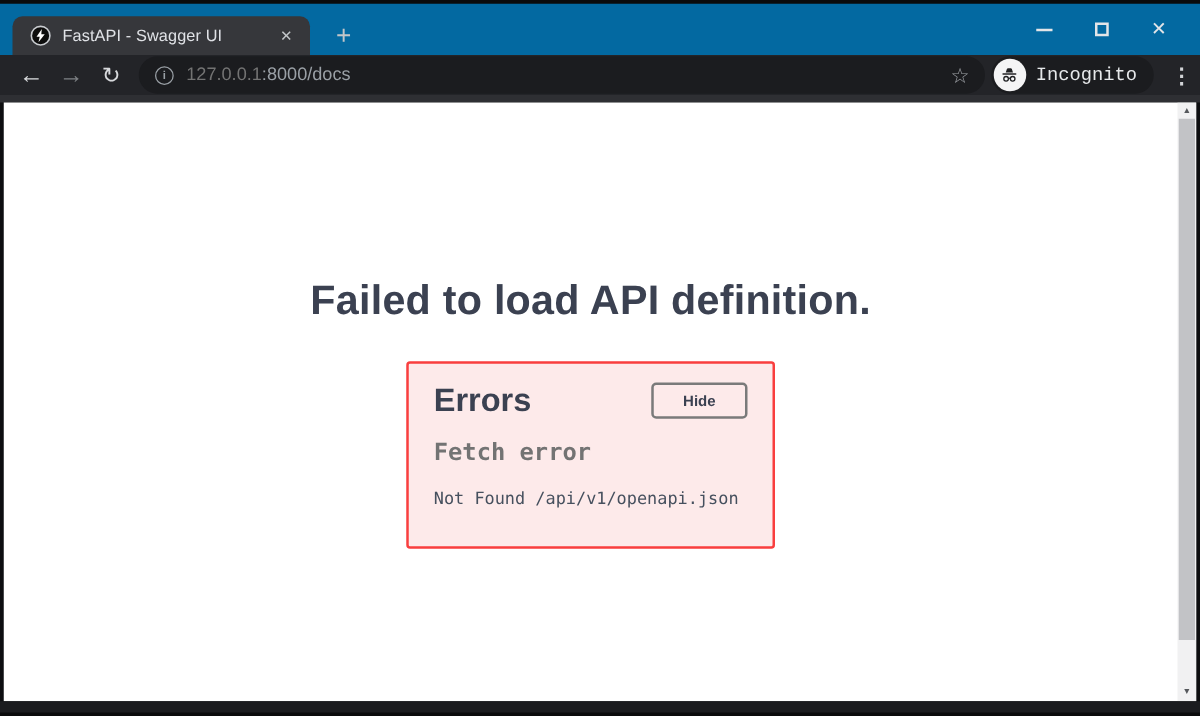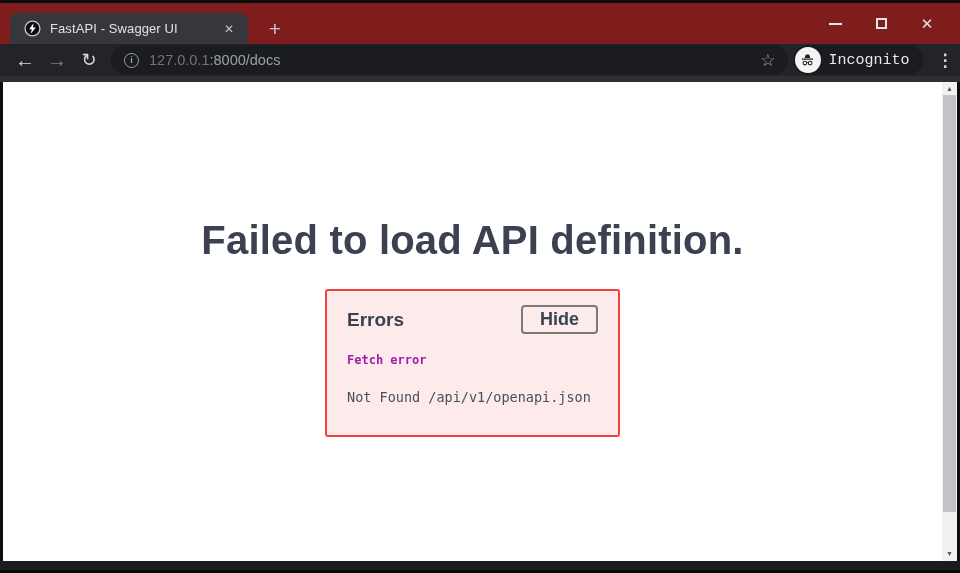--- a/index.html
+++ b/index.html
@@ -6,21 +6,21 @@
   html, body { width: 960px; height: 573px; overflow: hidden; }
   body {
     font-family: "Liberation Sans", sans-serif;
     background: #0d0e10;
     position: relative;
   }
 
   
   .titlebar {
     position: absolute; left: 0; top: 0; width: 960px; height: 44px;
-    background: #7f1d1d;
+    background: #0369a1;
     border-top: 3px solid #0a0b0c;
   }
   .tab {
     position: absolute; left: 10px; top: 10px; width: 238px; height: 31px;
     background: #36373b;
     border-radius: 8px 8px 0 0;
     display: flex; align-items: center;
     padding: 0 10px 0 14px;
   }
   .tab-favicon { width: 17px; height: 17px; flex: 0 0 auto; }
@@ -117,43 +117,43 @@
 
   
   .page {
     position: absolute; left: 3px; top: 82px; width: 954px; height: 479px;
     background: #ffffff; overflow: hidden;
   }
   .page-inner { width: 939px; }
   .error-heading {
     margin-top: 138px;
     text-align: center;
-    font-size: 40px; font-weight: 700; line-height: 40px;
+    font-size: 33px; font-weight: 700; line-height: 40px;
     color: #3b4151;
     letter-spacing: 0.2px;
   }
   .errors-panel {
     width: 295px; margin: 29px auto 0;
     background: #fdeaea;
     border: 2px solid #f93e3e;
     border-radius: 3px;
     padding: 14px 20px 29px;
   }
   .errors-header { display: flex; align-items: center; justify-content: space-between; }
-  .errors-title { font-size: 19px; font-weight: 700; color: #3b4151; }
+  .errors-title { font-size: 26px; font-weight: 700; color: #3b4151; }
   .hide-btn {
     width: 77px; height: 29px;
     background: transparent;
     border: 2px solid #7a7a7a; border-radius: 4px;
     font-family: "Liberation Sans", sans-serif;
-    font-size: 18px; font-weight: 700; color: #3b4151;
+    font-size: 12px; font-weight: 700; color: #3b4151;
     cursor: pointer;
   }
   .error-item { margin-top: 18px; font-family: "DejaVu Sans Mono", monospace; }
-  .error-title { font-size: 12px; font-weight: 700; color: #a21caf; line-height: 17px; }
+  .error-title { font-size: 19px; font-weight: 700; color: #737373; line-height: 17px; }
   .error-msg { font-size: 13.5px; color: #46505e; line-height: 17px; white-space: nowrap; margin-top: 20px; }
 
   
   .scrollbar {
     position: absolute; right: 0; top: 0; width: 15px; height: 479px;
     background: #f1f1f2;
   }
   .scroll-btn {
     position: absolute; left: 0; width: 15px; height: 13px;
     color: #55585c; font-size: 7px;

